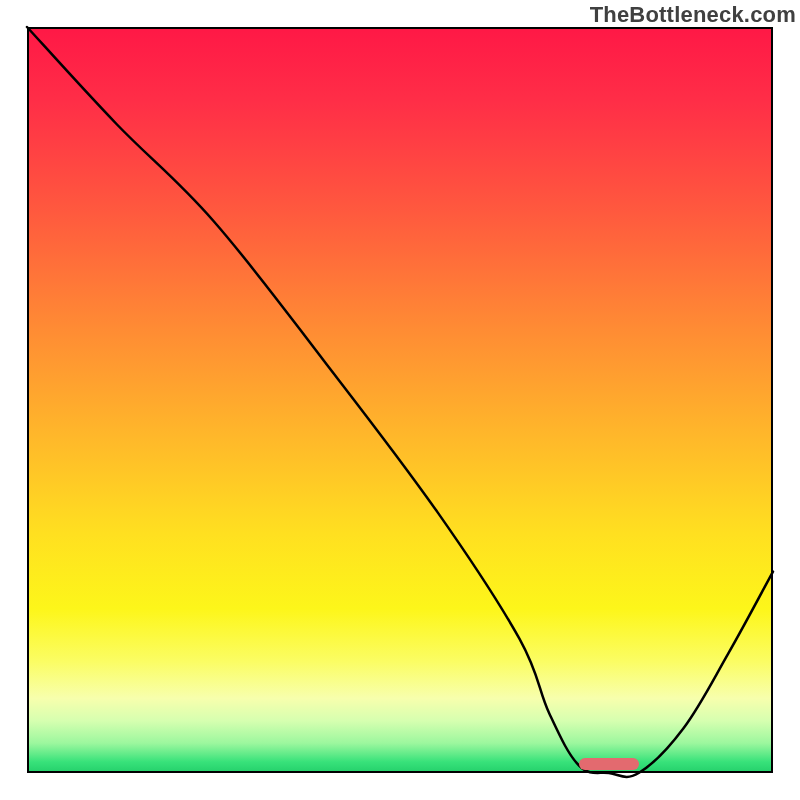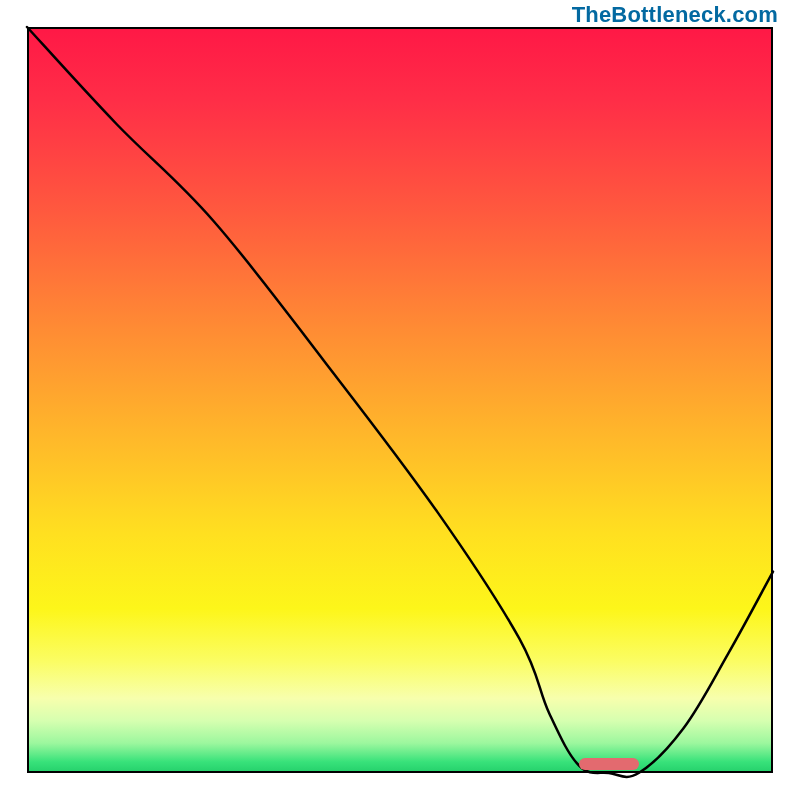--- a/index.html
+++ b/index.html
@@ -12,24 +12,24 @@
     font-family: Arial, Helvetica, sans-serif;
   }
   .chart-wrap {
     position: relative;
     width: 800px;
     height: 800px;
   }
   .watermark {
     position: absolute;
     top: 2px;
-    right: 22px;
+    right: 4px;
     font-size: 22px;
     font-weight: 600;
-    color: #0369a1;
+    color: #404040;
     letter-spacing: 0.2px;
     z-index: 10;
   }
   .plot-area {
     position: absolute;
     left: 27px;
     top: 27px;
     width: 746px;
     height: 746px;
     box-sizing: border-box;

